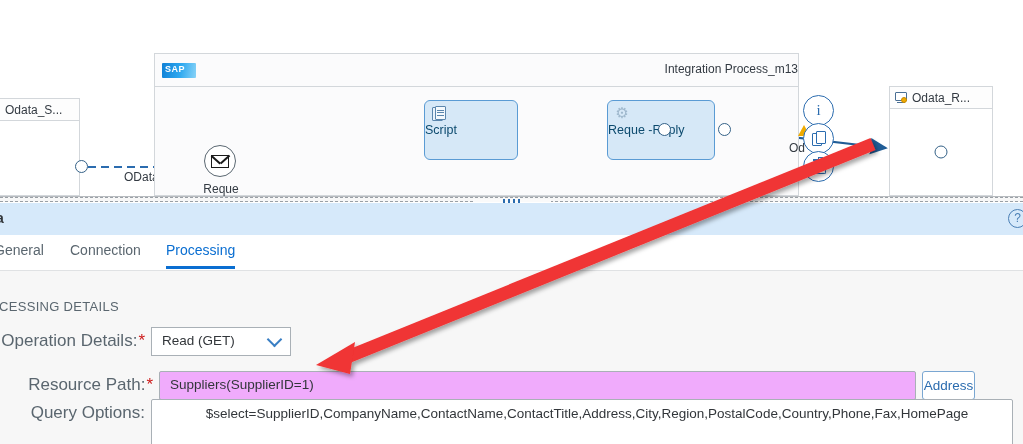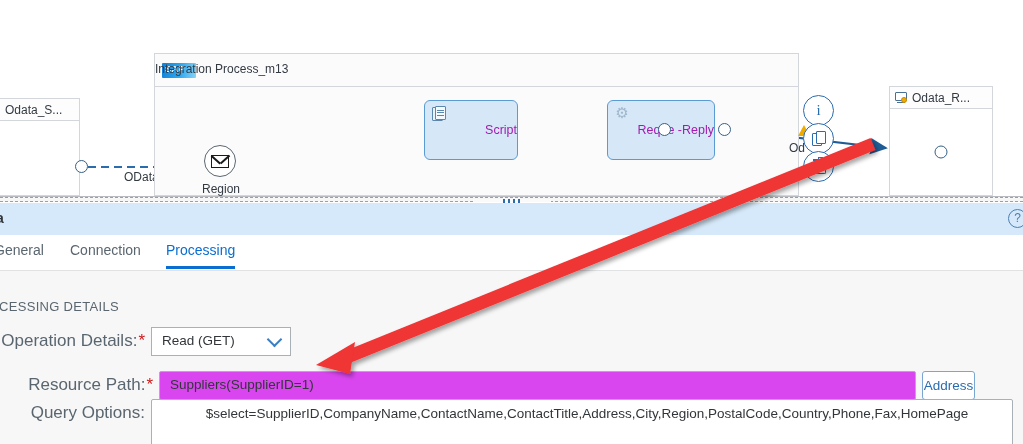--- a/index.html
+++ b/index.html
@@ -23,21 +23,21 @@
   .pool {
     position:absolute; left:154px; top:53px; width:645px; height:143px;
     border:1px solid #d3d7db; background:#fbfbfc;
   }
   .pool-header {
     position:relative; height:33px; border-bottom:1px solid #d3d7db;
     background:#fbfbfc;
   }
   .pool-title {
     position:absolute; left:0; right:0; top:8px;
-    text-align:left; font-size:12px; color:#333a42;
+    text-align:right; font-size:12px; color:#333a42;
   }
   .sap-logo {
     position:absolute; left:7px; top:9px; width:34px; height:15px;
     background:linear-gradient(100deg,#0f80d6 0%, #2fa9f0 55%, #89d3f7 100%);
     border-radius:1px;
   }
   .sap-logo::after{
     content:"SAP"; position:absolute; left:3px; top:1px;
     font-size:9px; font-weight:bold; color:#fff;
     letter-spacing:.5px; font-family:"Liberation Sans", sans-serif;
@@ -93,21 +93,21 @@
     font-size:12px; color:#333a42;
   }
 
   
   .step{
     position:absolute; background:#d6e8f7; border:1.3px solid #5a9bd4;
     border-radius:6px;
   }
   .step .slabel{
     position:absolute; left:0; right:0; top:50%; transform:translateY(-50%);
-    text-align:right; font-size:12.5px; color:#a21caf;
+    text-align:left; font-size:12.5px; color:#0c4a6e;
   }
   .step.script{ left:424px; top:100px; width:94px; height:60px; }
   .step.reqrep{ left:607px; top:100px; width:108px; height:60px; }
 
   .script-ico{ position:absolute; left:6px; top:5px; width:15px; height:16px; }
   .script-ico .pg{
     position:absolute; left:1px; top:1px; width:11px; height:14px;
     border:1.3px solid #5b86ad; border-radius:1px; background:#eaf3fb;
   }
   .script-ico .pg2{
@@ -236,21 +236,21 @@
     border:1px solid #a9b0b6; background:#ffffff; border-radius:0;
     font-size:13.5px; color:#32363a; padding:5px 0 0 10px;
   }
   .chev{
     position:absolute; right:10px; top:8px; width:11px; height:11px;
     border-right:2px solid #3a7fc4; border-bottom:2px solid #3a7fc4;
     transform:rotate(45deg); margin-top:-2px;
   }
   .text-input{
     position:absolute; left:151px; top:0; width:757px; height:29px;
-    border:1px solid #a9b0b6; background:#d946ef; border-radius:2px;
+    border:1px solid #a9b0b6; background:#f0abfc; border-radius:2px;
     font-size:13.5px; color:#32363a; padding:5px 0 0 10px;
     white-space:nowrap; overflow:hidden;
   }
   .btn-select{
     position:absolute; left:914px; top:0; width:53px; height:29px;
     border:1px solid #7aa7d2; border-radius:3px; background:#ffffff;
     color:#2b6caf; font-size:13.5px; text-align:center; line-height:27px;
     cursor:pointer;
   }
   .textarea{
@@ -307,21 +307,21 @@
       <div class="pool-header">
         <div class="sap-logo"></div>
         <div class="pool-title">Integration Process_m13</div>
       </div>
       <div class="pool-body"></div>
     </div>
 
     <div class="start-evt">
       <span class="env"></span>
     </div>
-    <div class="start-label">Region</div>
+    <div class="start-label">Reque</div>
 
     <div class="step script">
       <span class="script-ico">
         <span class="pg"></span>
           <span class="pg2"></span>
         <span class="ln l1"></span>
           <span class="ln l2"></span>
           <span class="ln l3"></span>
       </span>
       <span class="slabel">Script</span>

